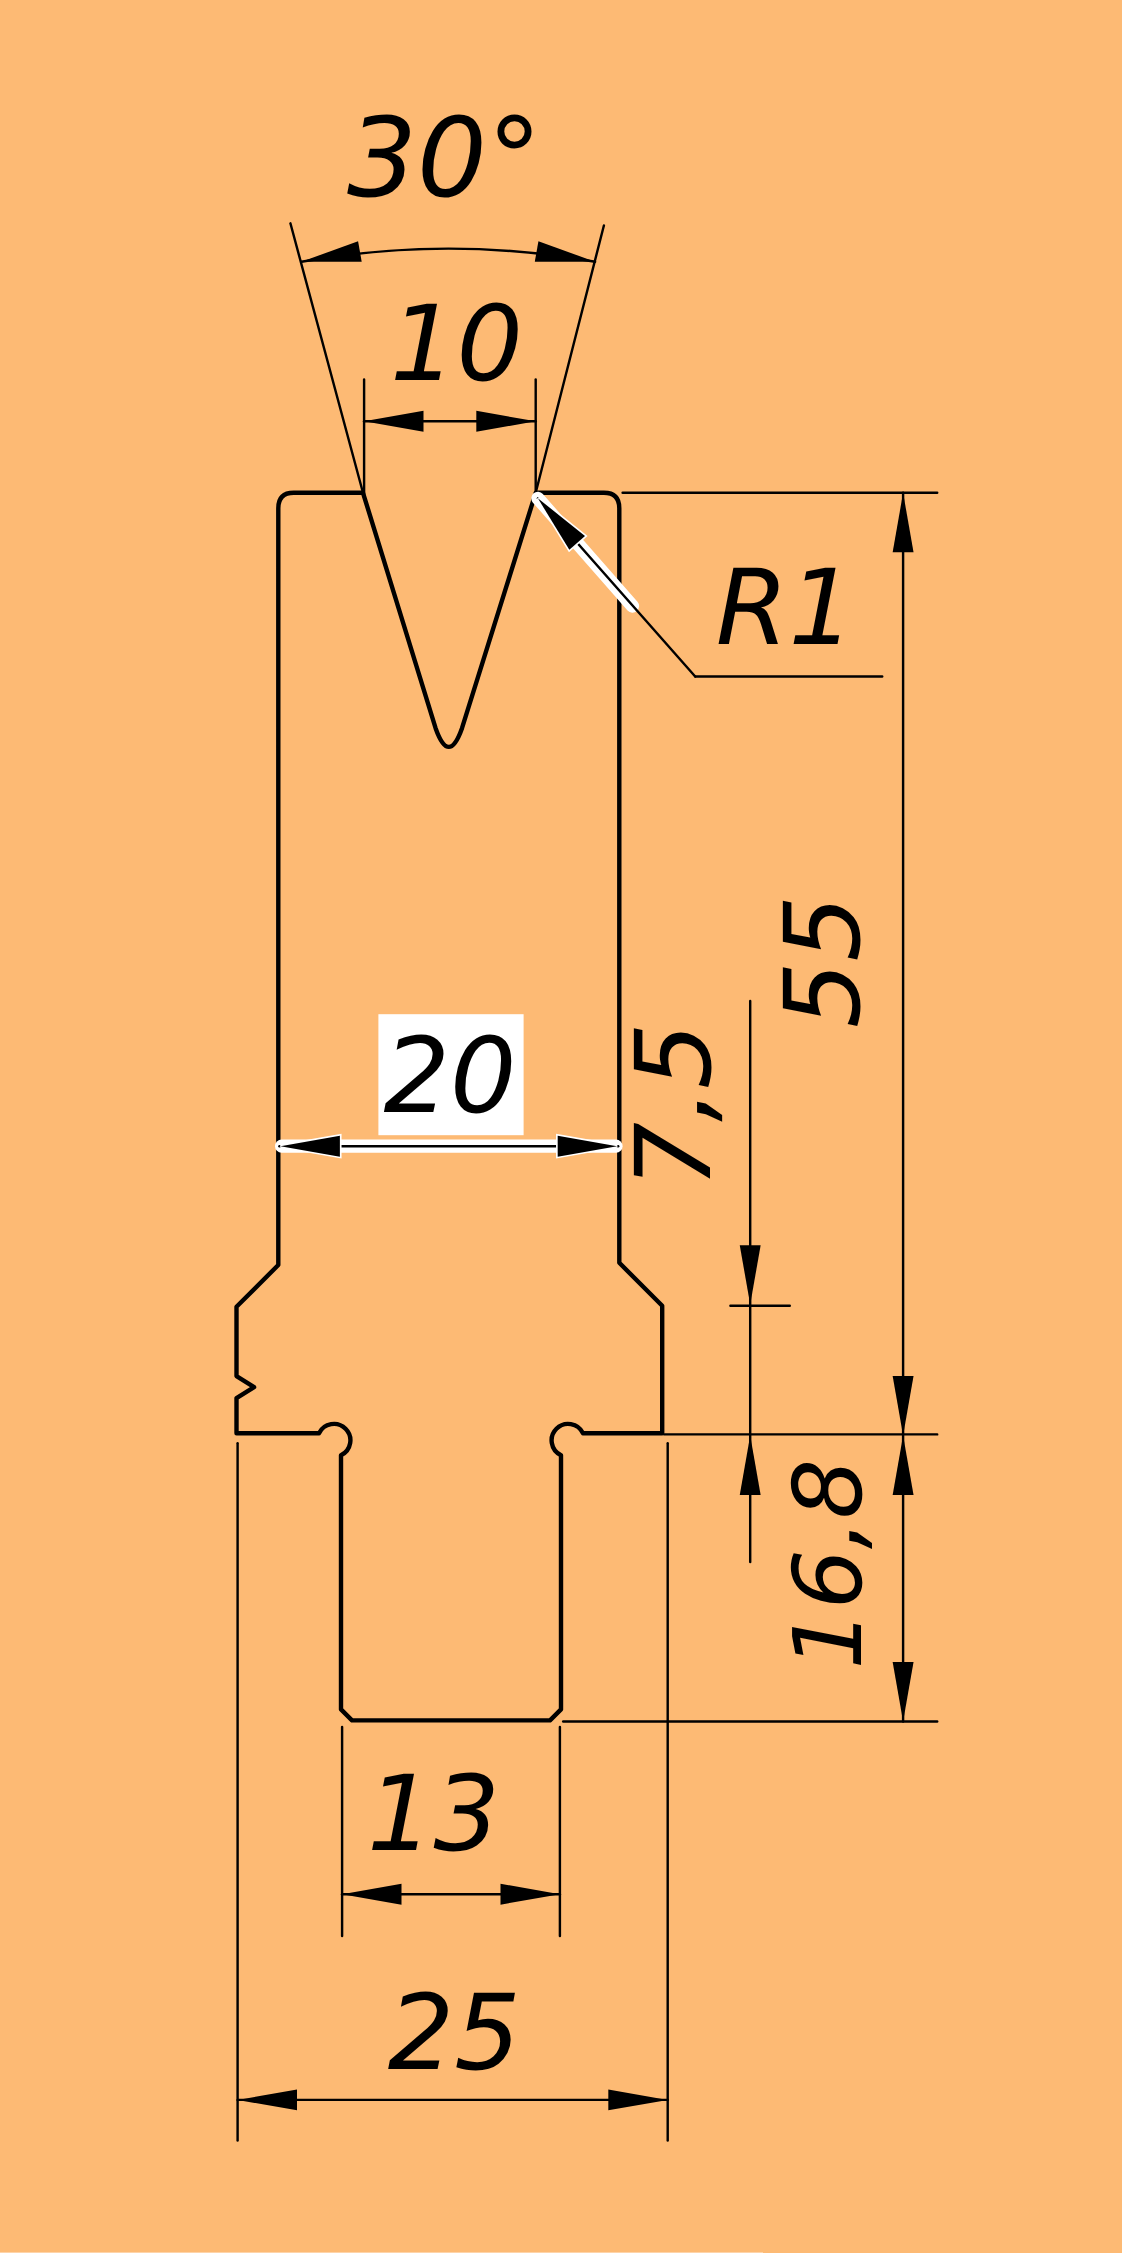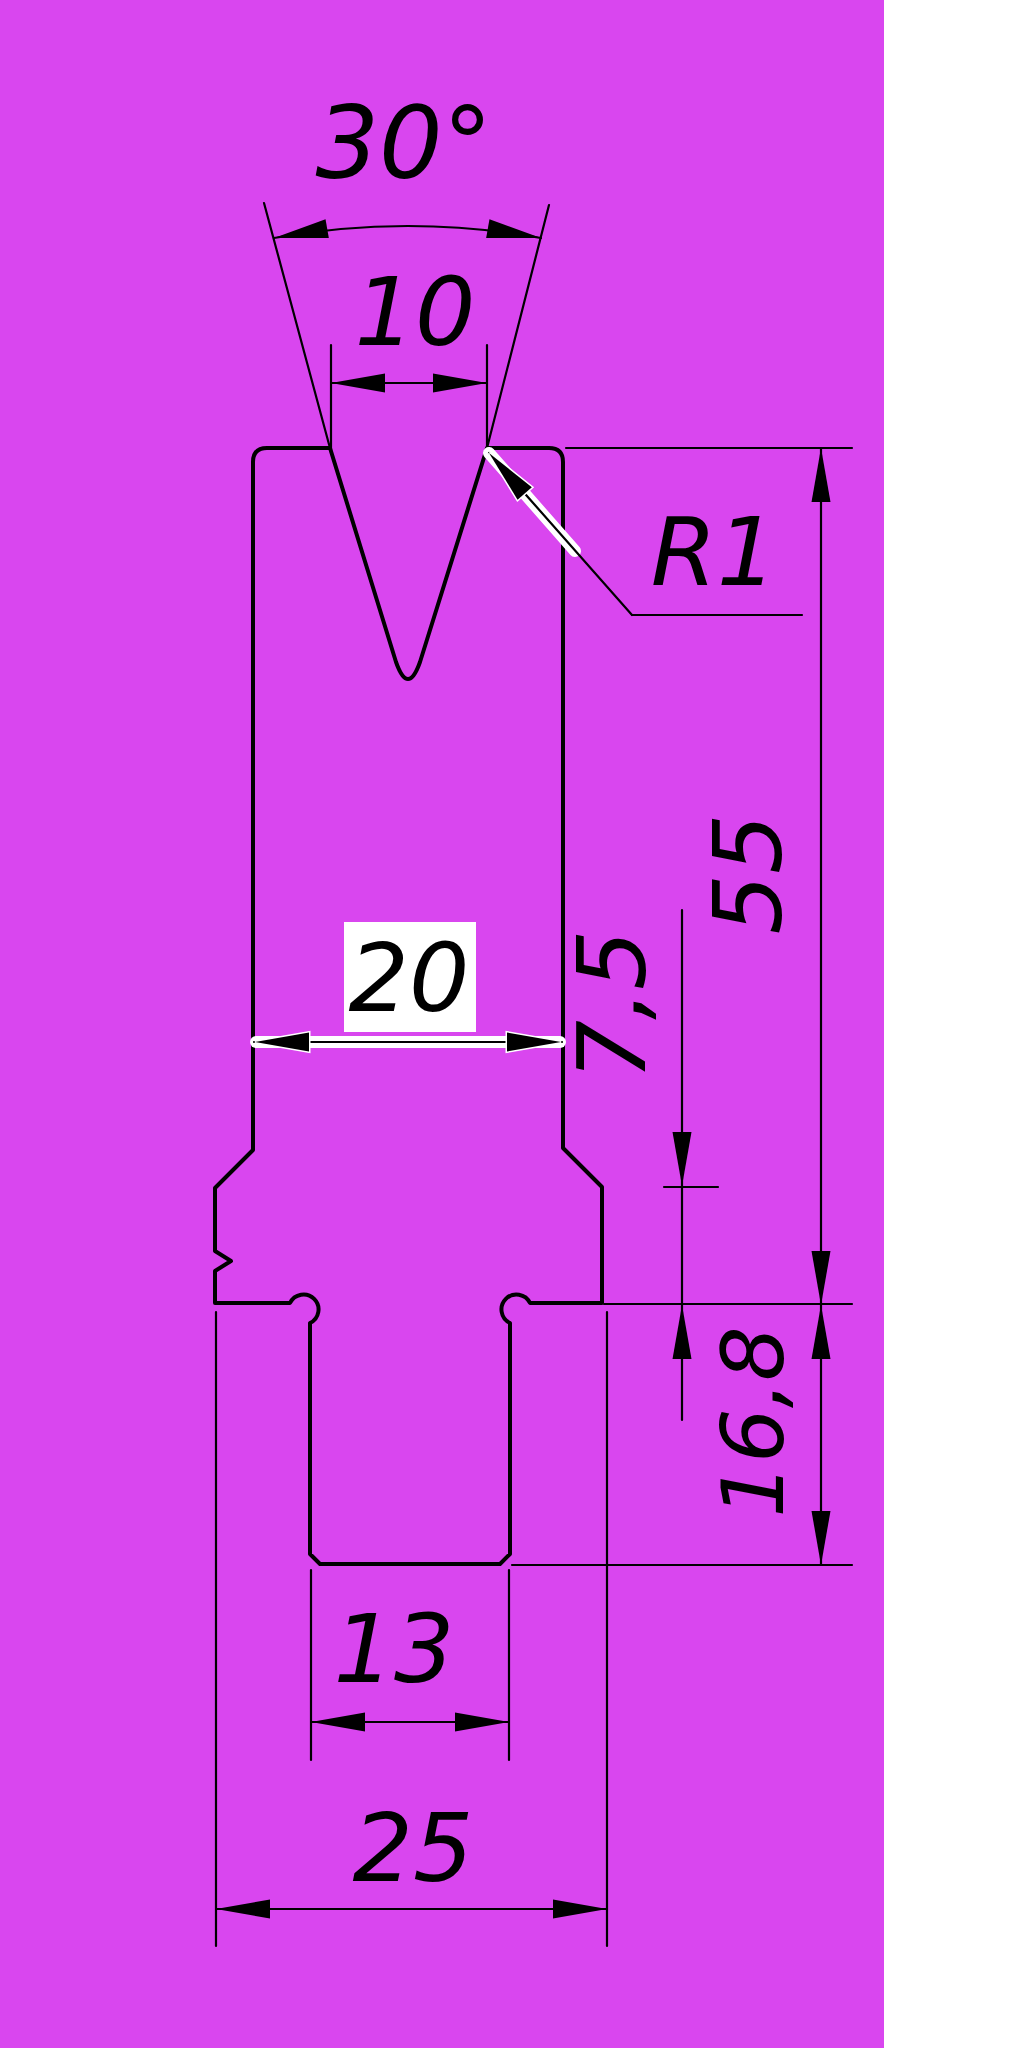--- a/index.html
+++ b/index.html
@@ -2,23 +2,23 @@
 <html><head>
 <meta charset="utf-8">
 <style>
   html, body {
     margin: 0;
     padding: 0;
     background: #ffffff;
   }
   .canvas {
     position: relative;
-    width: 884px;
+    width: 1020px;
     height: 2048px;
-    background: #d946ef;
+    background: #fdba74;
     overflow: hidden;
   }
   svg { display: block; }
   .outline {
     stroke: #000000;
     stroke-width: 4;
     stroke-linejoin: round;
     stroke-linecap: round;
     fill: none;
   }

